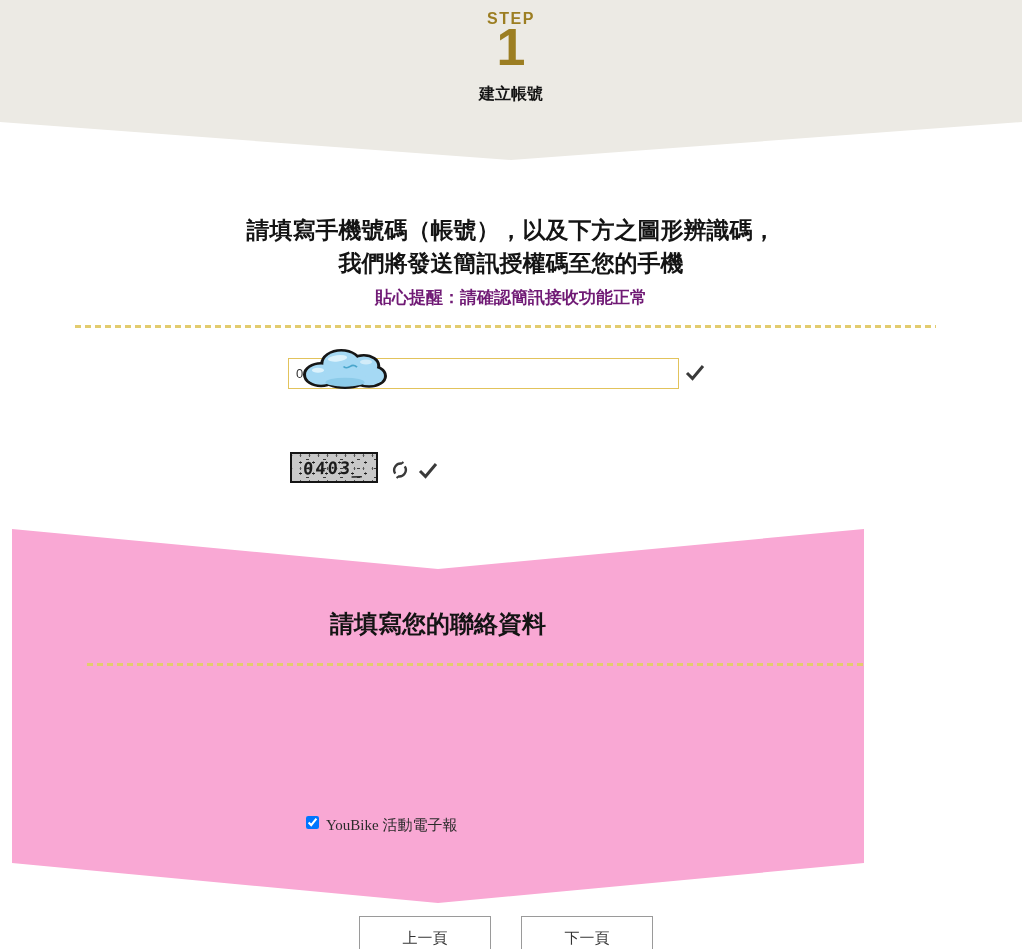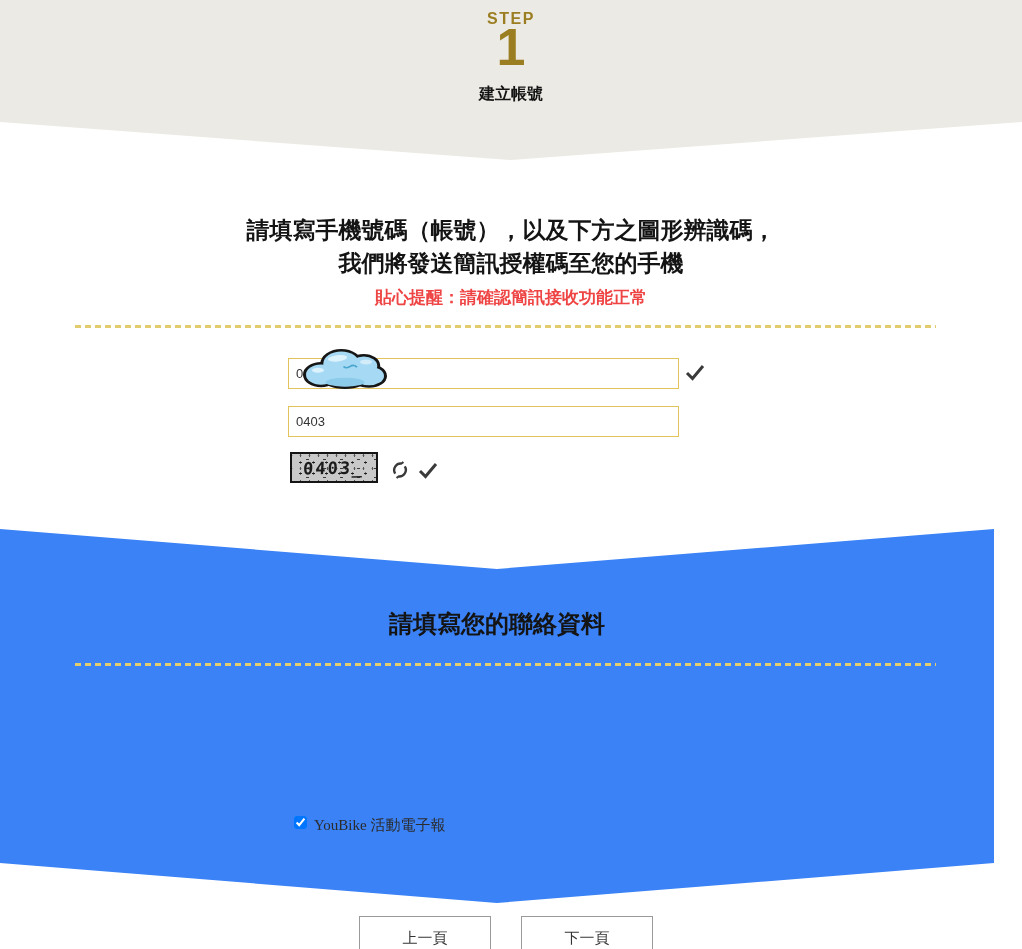--- a/index.html
+++ b/index.html
@@ -21,21 +21,21 @@
   .step-title { position:absolute; left:0; top:84px; width:100%;
     font-size:16px; font-weight:bold; color:#141414; }
   
   .intro-line { position:absolute; left:0; width:100%; text-align:center;
     font-family:"Liberation Serif","DejaVu Serif",serif; font-weight:600;
     font-size:23px; color:#141414; }
   .intro-line.l1 { top:215px; }
   .intro-line.l2 { top:248px; }
   .reminder { position:absolute; left:0; top:286px; width:100%; text-align:center;
     font-family:"Liberation Serif","DejaVu Serif",serif; font-weight:bold;
-    font-size:17px; color:#ef4444; }
+    font-size:17px; color:#701a75; }
   .dotted-divider { position:absolute; left:75px; width:861px; height:3px;
     background:repeating-linear-gradient(to right,#E3CC6E 0 6px,transparent 6px 10px); }
   .divider-1 { top:325px; }
   
   .text-input {
     position:absolute; height:31px; border:1px solid #E2C35C; background:#ffffff;
     font-family:"Liberation Sans",sans-serif; font-size:13px; color:#333;
     padding:0 0 0 7px; outline:none;
   }
   .phone-input   { left:288px; top:358px; width:391px; }
@@ -59,22 +59,22 @@
   
   .check-icon { position:absolute; width:22px; height:22px; }
   .check-1 { left:684px; top:362px; }
   .check-2 { left:417px; top:460px; }
   .refresh-icon { position:absolute; left:390px; top:460px; width:20px; height:20px; cursor:pointer; }
   
   .cloud { position:absolute; pointer-events:none; }
   .cloud-phone { left:300px; top:347px; width:90px; height:44px; }
   
   .contact-section {
-    position:absolute; left:0; top:529px; width:994px; height:374px;
-    background:#3b82f6;
+    position:absolute; left:12px; top:529px; width:852px; height:374px;
+    background:#f9a8d4;
     clip-path:polygon(0 0,50% 40px,100% 0,100% 334px,50% 374px,0 334px);
   }
   .contact-title { position:absolute; left:0; top:79px; width:100%; text-align:center;
     font-family:"Liberation Serif","DejaVu Serif",serif; font-weight:600;
     font-size:24px; color:#141414; }
   .divider-2 { top:134px; }
   .newsletter-row { position:absolute; left:294px; top:287px; display:flex;
     gap:7px; }
   .newsletter-checkbox { width:13px; height:13px; }
   .newsletter-label { font-family:"Liberation Serif","DejaVu Serif",serif;
@@ -142,21 +142,20 @@
   <div class="dotted-divider divider-1"></div>
 
   <input type="text" class="text-input phone-input" value="09" style="">
   <svg class="cloud cloud-phone" viewBox="0 0 120 70" preserveAspectRatio="none">
       <use href="#cloud-shape"></use>
     </svg>
   <svg class="check-icon check-1" viewBox="0 0 22 22">
       <use href="#check-shape"></use>
     </svg>
 
-  <input type="text" class="text-input captcha-input" value="0403" style="">
 
   <div class="captcha-box">
     <span class="captcha-text">0403_</span>
   </div>
   <svg class="refresh-icon" viewBox="0 0 20 20">
       <use href="#refresh-shape"></use>
     </svg>
   <svg class="check-icon check-2" viewBox="0 0 22 22">
       <use href="#check-shape"></use>
     </svg>

